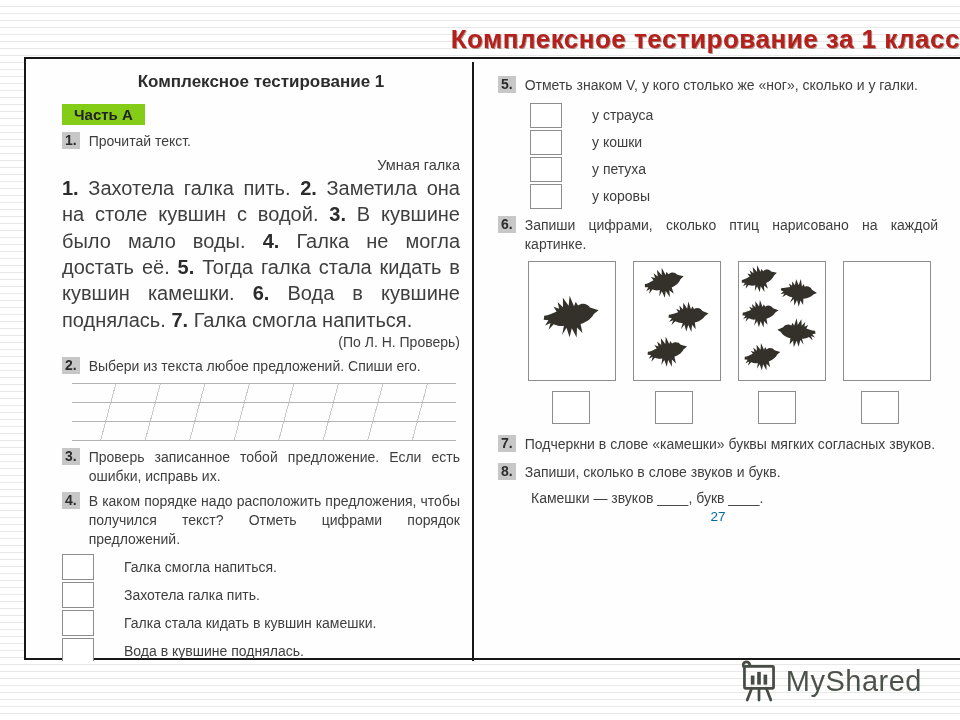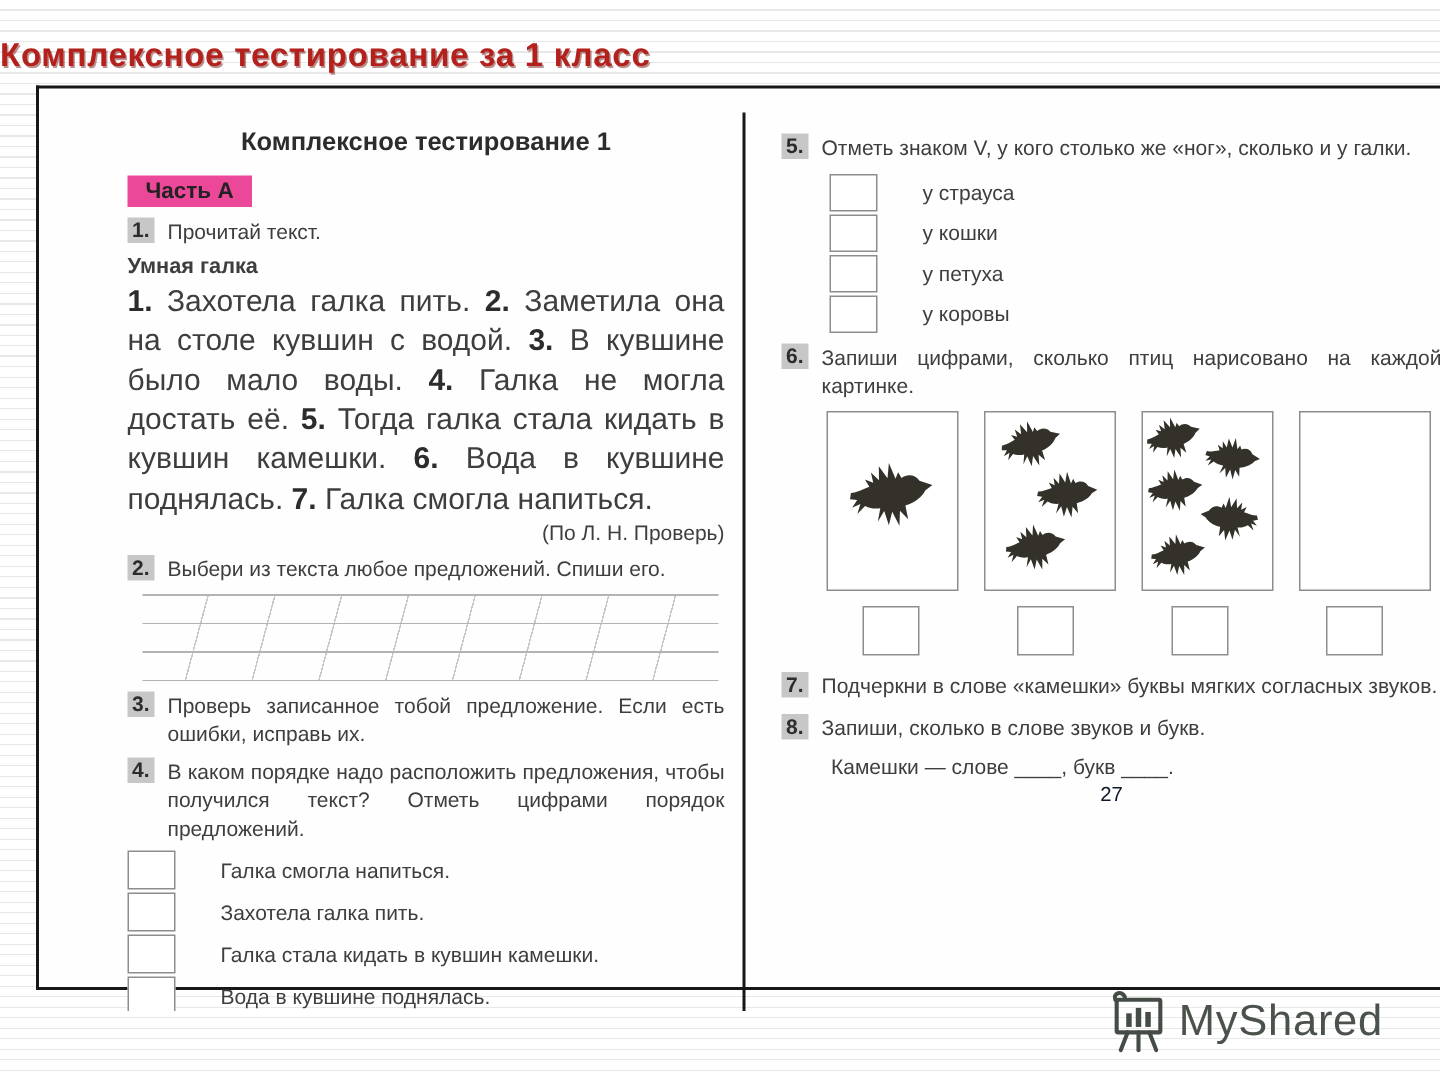--- a/index.html
+++ b/index.html
@@ -2,60 +2,60 @@
 <html><head>
 <meta charset="utf-8">
 <style>
   html,body{margin:0;padding:0;}
   body{
     width:960px;height:720px;position:relative;overflow:hidden;
     font-family:"Liberation Sans",sans-serif;color:#3e3e3e;
     background:repeating-linear-gradient(to bottom,#ffffff 0 6px,#e8e8e8 6px 7px);
   }
   .main-title{
-    position:absolute;top:24px;left:0;width:100%;text-align:left;z-index:3;
-    font-size:22px;font-weight:700;letter-spacing:.5px;
+    position:absolute;top:24px;left:0;width:100%;text-align:right;z-index:3;
+    font-size:26px;font-weight:700;letter-spacing:.5px;
     text-shadow:1px 1px 0 rgba(100,10,8,.45);
   }
   .sheet{
     position:absolute;left:24px;top:57px;width:936px;height:599px;
     background:#fefefe;border:2px solid #171717;border-right:none;z-index:2;
   }
-  .page{position:absolute;top:16px;height:100%;box-sizing:border-box;overflow:hidden;margin-left:23px;}
+  .page{position:absolute;top:3px;height:100%;box-sizing:border-box;overflow:hidden;}
   .page-left{left:0;width:448px;border-right:2px solid #171717;padding:10px 12px 0 36px;}
   .page-right{left:450px;width:486px;padding:12px 24px 0 22px;}
 
   .heading{text-align:center;font-size:17px;font-weight:700;color:#2c2c2c;margin:0 0 8px;}
-  .part-label{display:inline-block;background:#ec4899;color:#222;
+  .part-label{display:inline-block;background:#84cc16;color:#222;
     font-weight:700;font-size:15px;padding:2px 12px;margin-top:4px;}
 
   .task{display:flex;gap:9px;margin-top:7px;font-size:14px;line-height:1.34;text-align:justify;}
   .tnum{flex:0 0 auto;background:#c7c7c7;color:#2c2c2c;font-weight:700;
     padding:0 3px;height:17px;line-height:17px;font-size:14px;}
   .gray-bullet{flex:0 0 auto;width:20px;height:14px;background:#cfcfcf;margin-top:2px;}
   .ttext{flex:1 1 auto;}
 
-  .story-title{text-align:left;font-weight:700;font-size:14.5px;margin:6px 0 2px;}
+  .story-title{text-align:right;font-weight:400;font-size:14.5px;margin:6px 0 2px;}
   .story{font-size:20px;line-height:1.32;text-align:justify;margin:0;}
   .story b{color:#2c2c2c;}
   .attribution{text-align:right;font-size:14px;margin:1px 0 0;}
 
   .writing-lines{
     height:58px;margin:7px 4px 2px 10px;
     background:
       repeating-linear-gradient(to bottom,#b3b3b3 0 1px,transparent 1px 19px),
       repeating-linear-gradient(105deg,transparent 0 42px,#c8c8c8 42px 43px);
   }
 
   .check-list{margin-top:5px;}
   .check-row{display:flex;align-items:center;gap:30px;margin-bottom:2px;}
   .checkbox{width:30px;height:24px;border:1px solid #8d8d8d;background:#fff;flex:0 0 auto;}
   .check-label{font-size:14px;}
   .check-list-small .checkbox{height:23px;}
-  .pagenum{text-align:center;font-size:13.5px;color:#0f172a;margin-top:3px;}
+  .pagenum{text-align:center;font-size:13.5px;color:#0369a1;margin-top:3px;}
 
   .pic-row{display:flex;gap:17px;margin:8px 0 0 30px;}
   .pic-box{width:86px;height:118px;border:1px solid #8d8d8d;background:#fff;position:relative;flex:0 0 auto;}
   .bird{position:absolute;}
   .ans-row{display:flex;gap:17px;margin:10px 0 0 30px;}
   .ans-cell{width:86px;display:flex;justify-content:center;flex:0 0 auto;}
   .ans-box{width:36px;height:31px;border:1px solid #8d8d8d;background:#fff;}
 
   .answer-line{font-size:14px;margin:8px 0 0 33px;}
 
@@ -212,21 +212,21 @@
     <div class="task" style="margin-top:11px;">
       <span class="tnum">7.</span>
       <div class="ttext">Подчеркни в слове «камешки» буквы мягких со­гласных звуков.</div>
     </div>
 
     <div class="task" style="margin-top:9px;">
       <span class="tnum">8.</span>
       <div class="ttext">Запиши, сколько в слове звуков и букв.</div>
     </div>
 
-    <div class="answer-line">Камешки — слове ____, букв ____.</div>
+    <div class="answer-line">Камешки — звуков ____, букв ____.</div>
 
     <div class="pagenum">27</div>
   </div>
 </div>
 
 <div class="watermark">
   <svg width="40" height="46" viewBox="0 0 44 48">
     <g fill="none" stroke="#454c45" stroke-width="3" stroke-linecap="round">
       <path d="M5,8 c-2,-5 5,-7 7,-2"></path>
       <rect x="6" y="8" width="32" height="24" rx="1"></rect>

